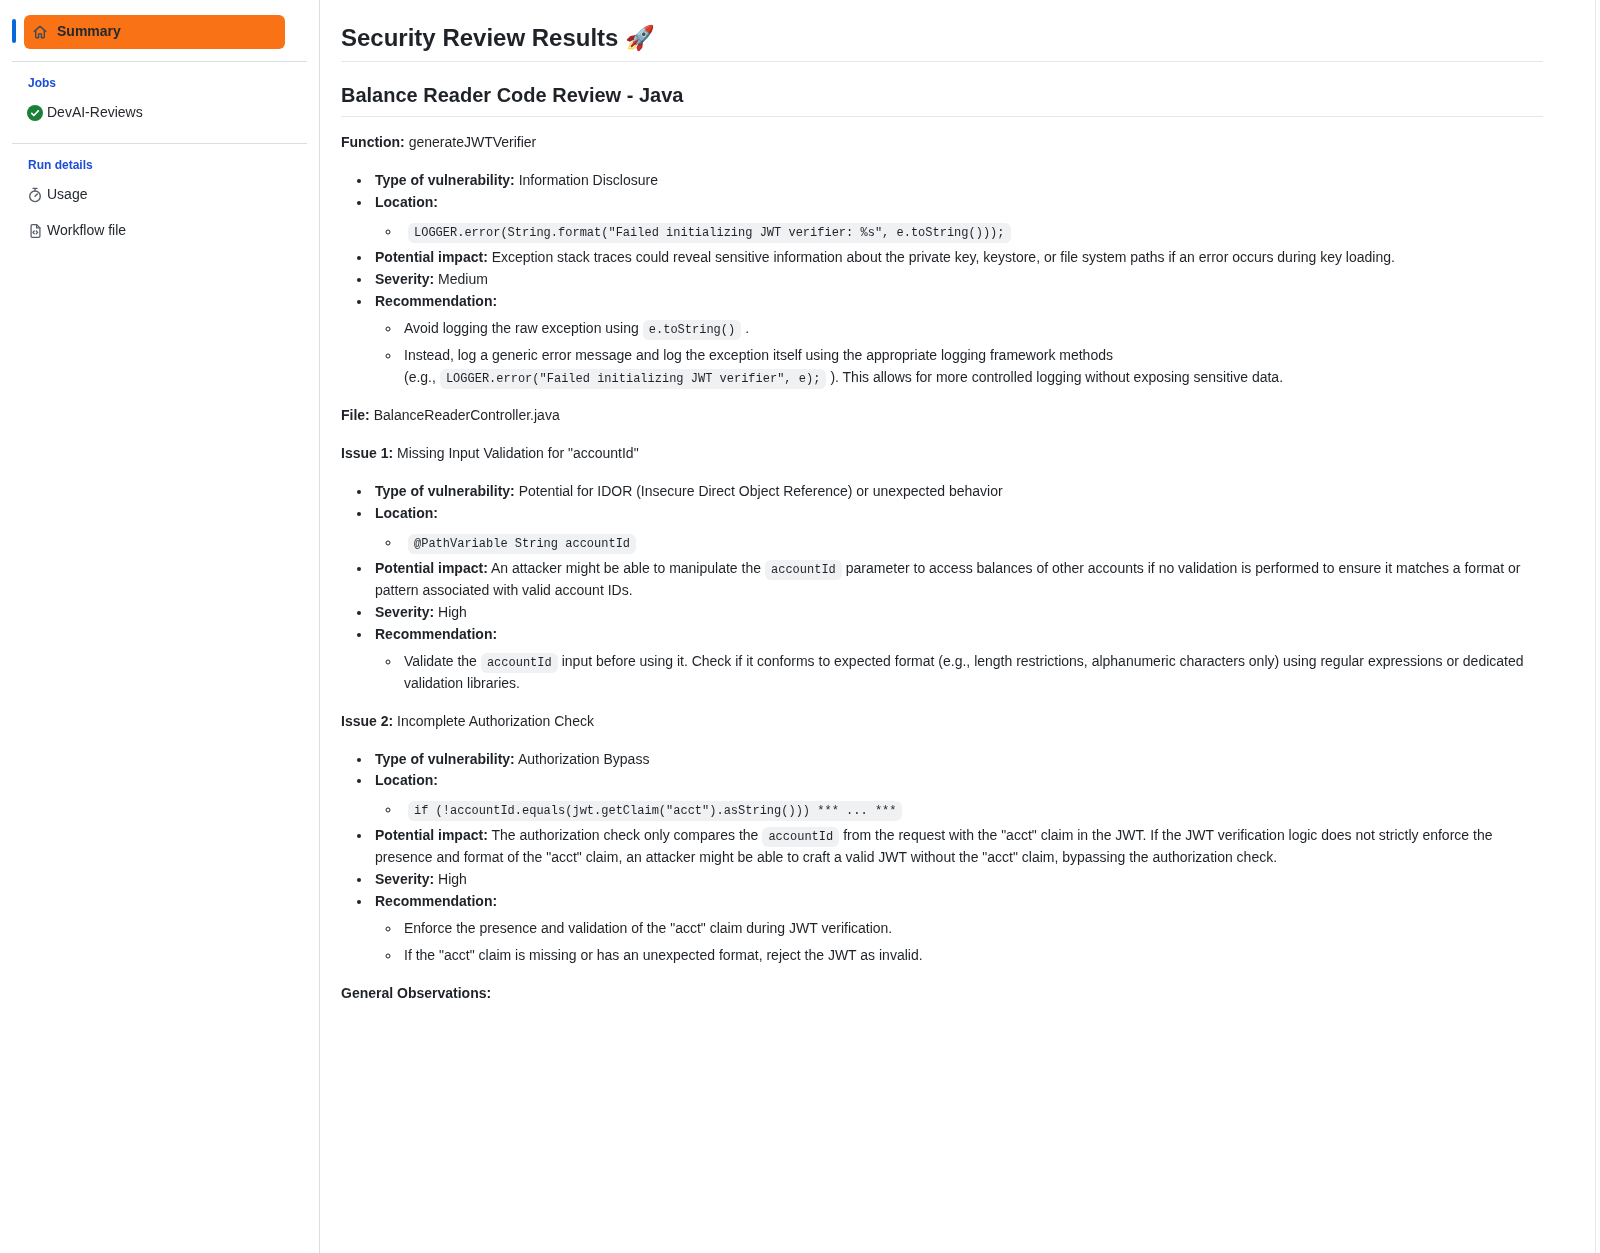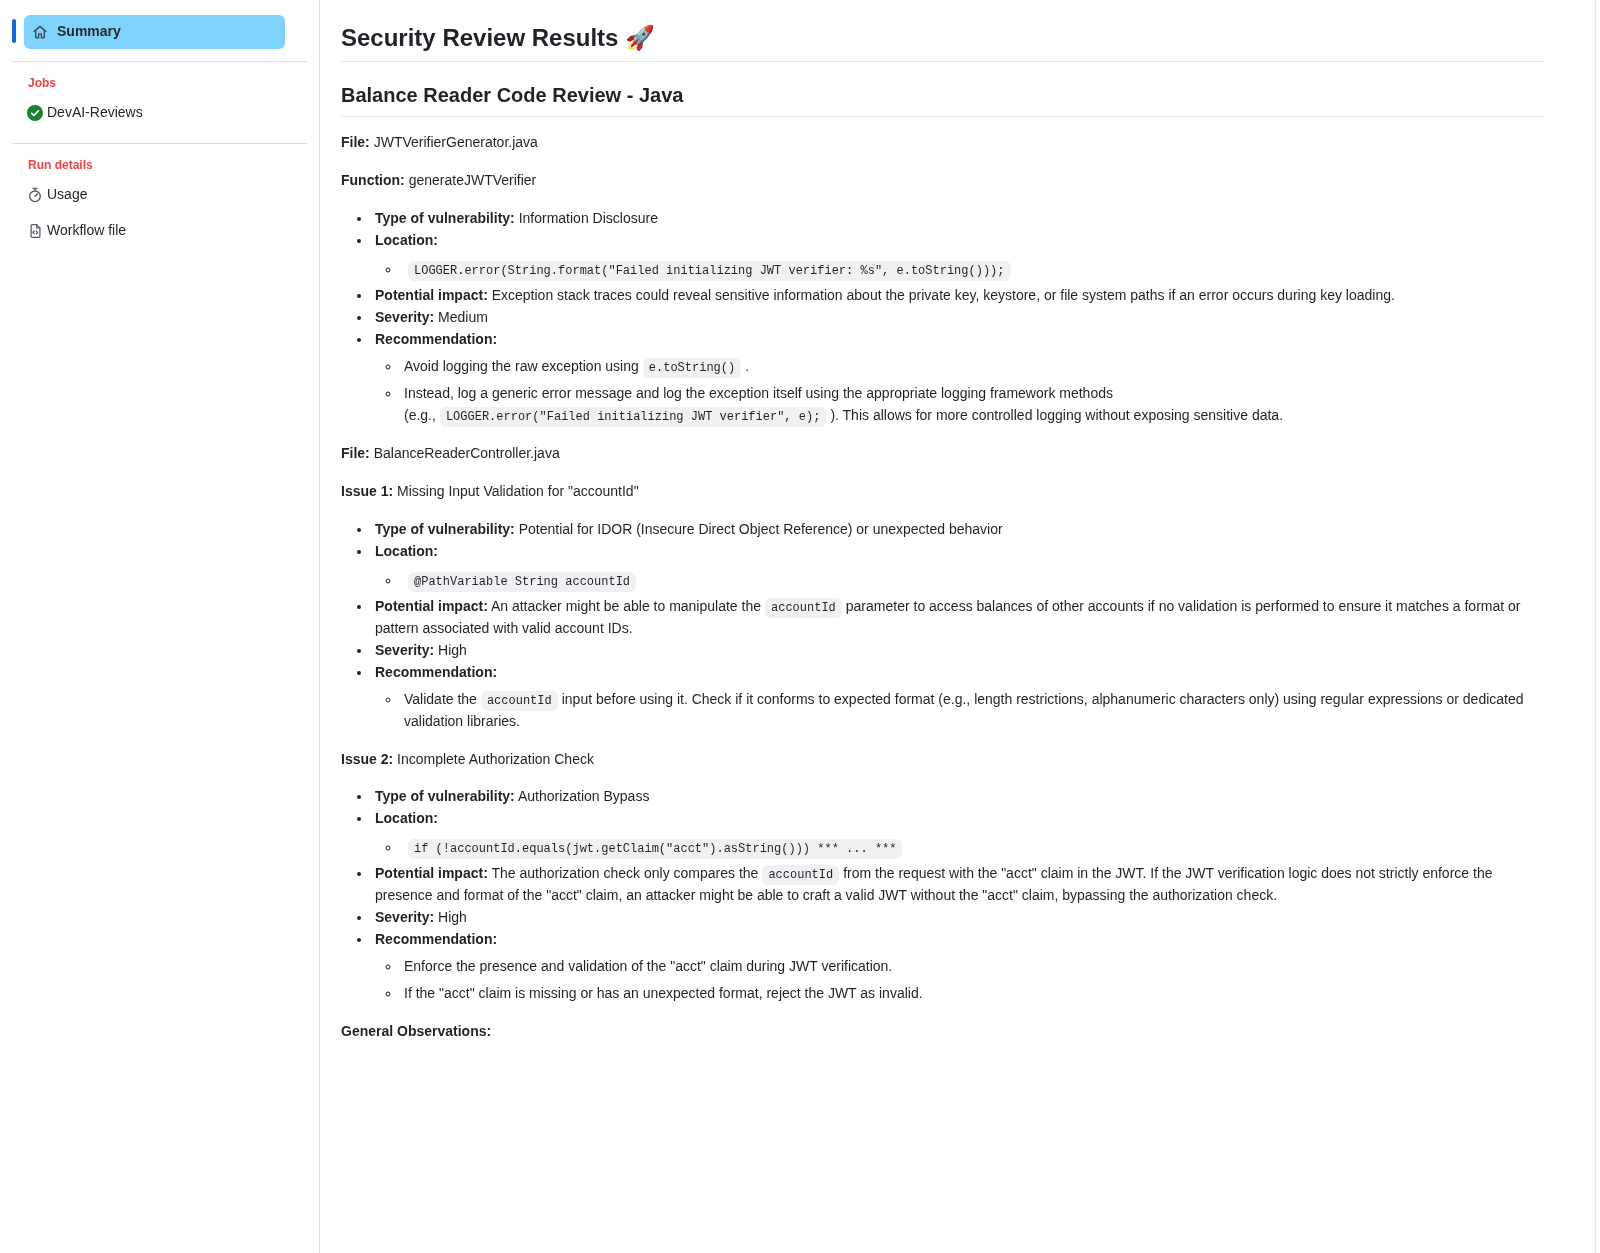--- a/index.html
+++ b/index.html
@@ -17,27 +17,27 @@
     border-right:1px solid #d8dee4;
     padding-top:15px;
   }
   .summary-wrap { position:relative; padding:0 34px 0 24px; }
   .summary-accent {
     position:absolute; left:12px; top:4px; width:4px; height:24px;
     background:#0969da; border-radius:2px;
   }
   .summary-pill {
     display:flex; align-items:center; gap:9px;
-    background:#7dd3fc; border-radius:6px;
+    background:#f97316; border-radius:6px;
     padding:6px 8px; font-weight:700; font-size:14px; color:#24292f;
     cursor:pointer;
   }
   .side-sep { border:0; border-top:1px solid #d8dee4; margin:12px 12px 10px 12px; }
   .side-section-label {
-    padding:2px 16px 2px 28px; font-size:12px; font-weight:600; color:#ef4444;
+    padding:2px 16px 2px 28px; font-size:12px; font-weight:600; color:#1d4ed8;
   }
   .side-row {
     display:flex; align-items:center; gap:4px;
     padding:7px 16px 7px 27px; font-size:14px; color:#24292f; cursor:pointer;
   }
   .side-row .ico, .summary-pill .ico { width:16px; height:16px; flex:0 0 16px; display:block; }
   
   .main {
     flex:1 1 auto; height:100%; overflow:hidden;
     padding:22px 57px 24px 21px;
@@ -112,21 +112,20 @@
     </svg>
     <span>Workflow file</span>
   </div>
 </aside>
 
 <main class="main">
   <h1 class="page-title">Security Review Results 🚀</h1>
   <h2 class="review-title">Balance Reader Code Review - Java</h2>
 
 
-  <p class="md"><strong>File:</strong> <span>JWTVerifierGenerator.java</span></p>
   <p class="md"><strong>Function:</strong> <span>generateJWTVerifier</span></p>
 
   <ul class="blist">
     <li><strong>Type of vulnerability:</strong> <span>Information Disclosure</span></li>
     <li><strong>Location:</strong>
       <ul class="sublist">
         <li class="code-item"><code>LOGGER.error(String.format("Failed initializing JWT verifier: %s", e.toString()));</code></li>
       </ul>
     </li>
     <li><strong>Potential impact:</strong> <span>Exception stack traces could reveal sensitive information about the private key, keystore, or file system paths if an error occurs during key loading.</span></li>

